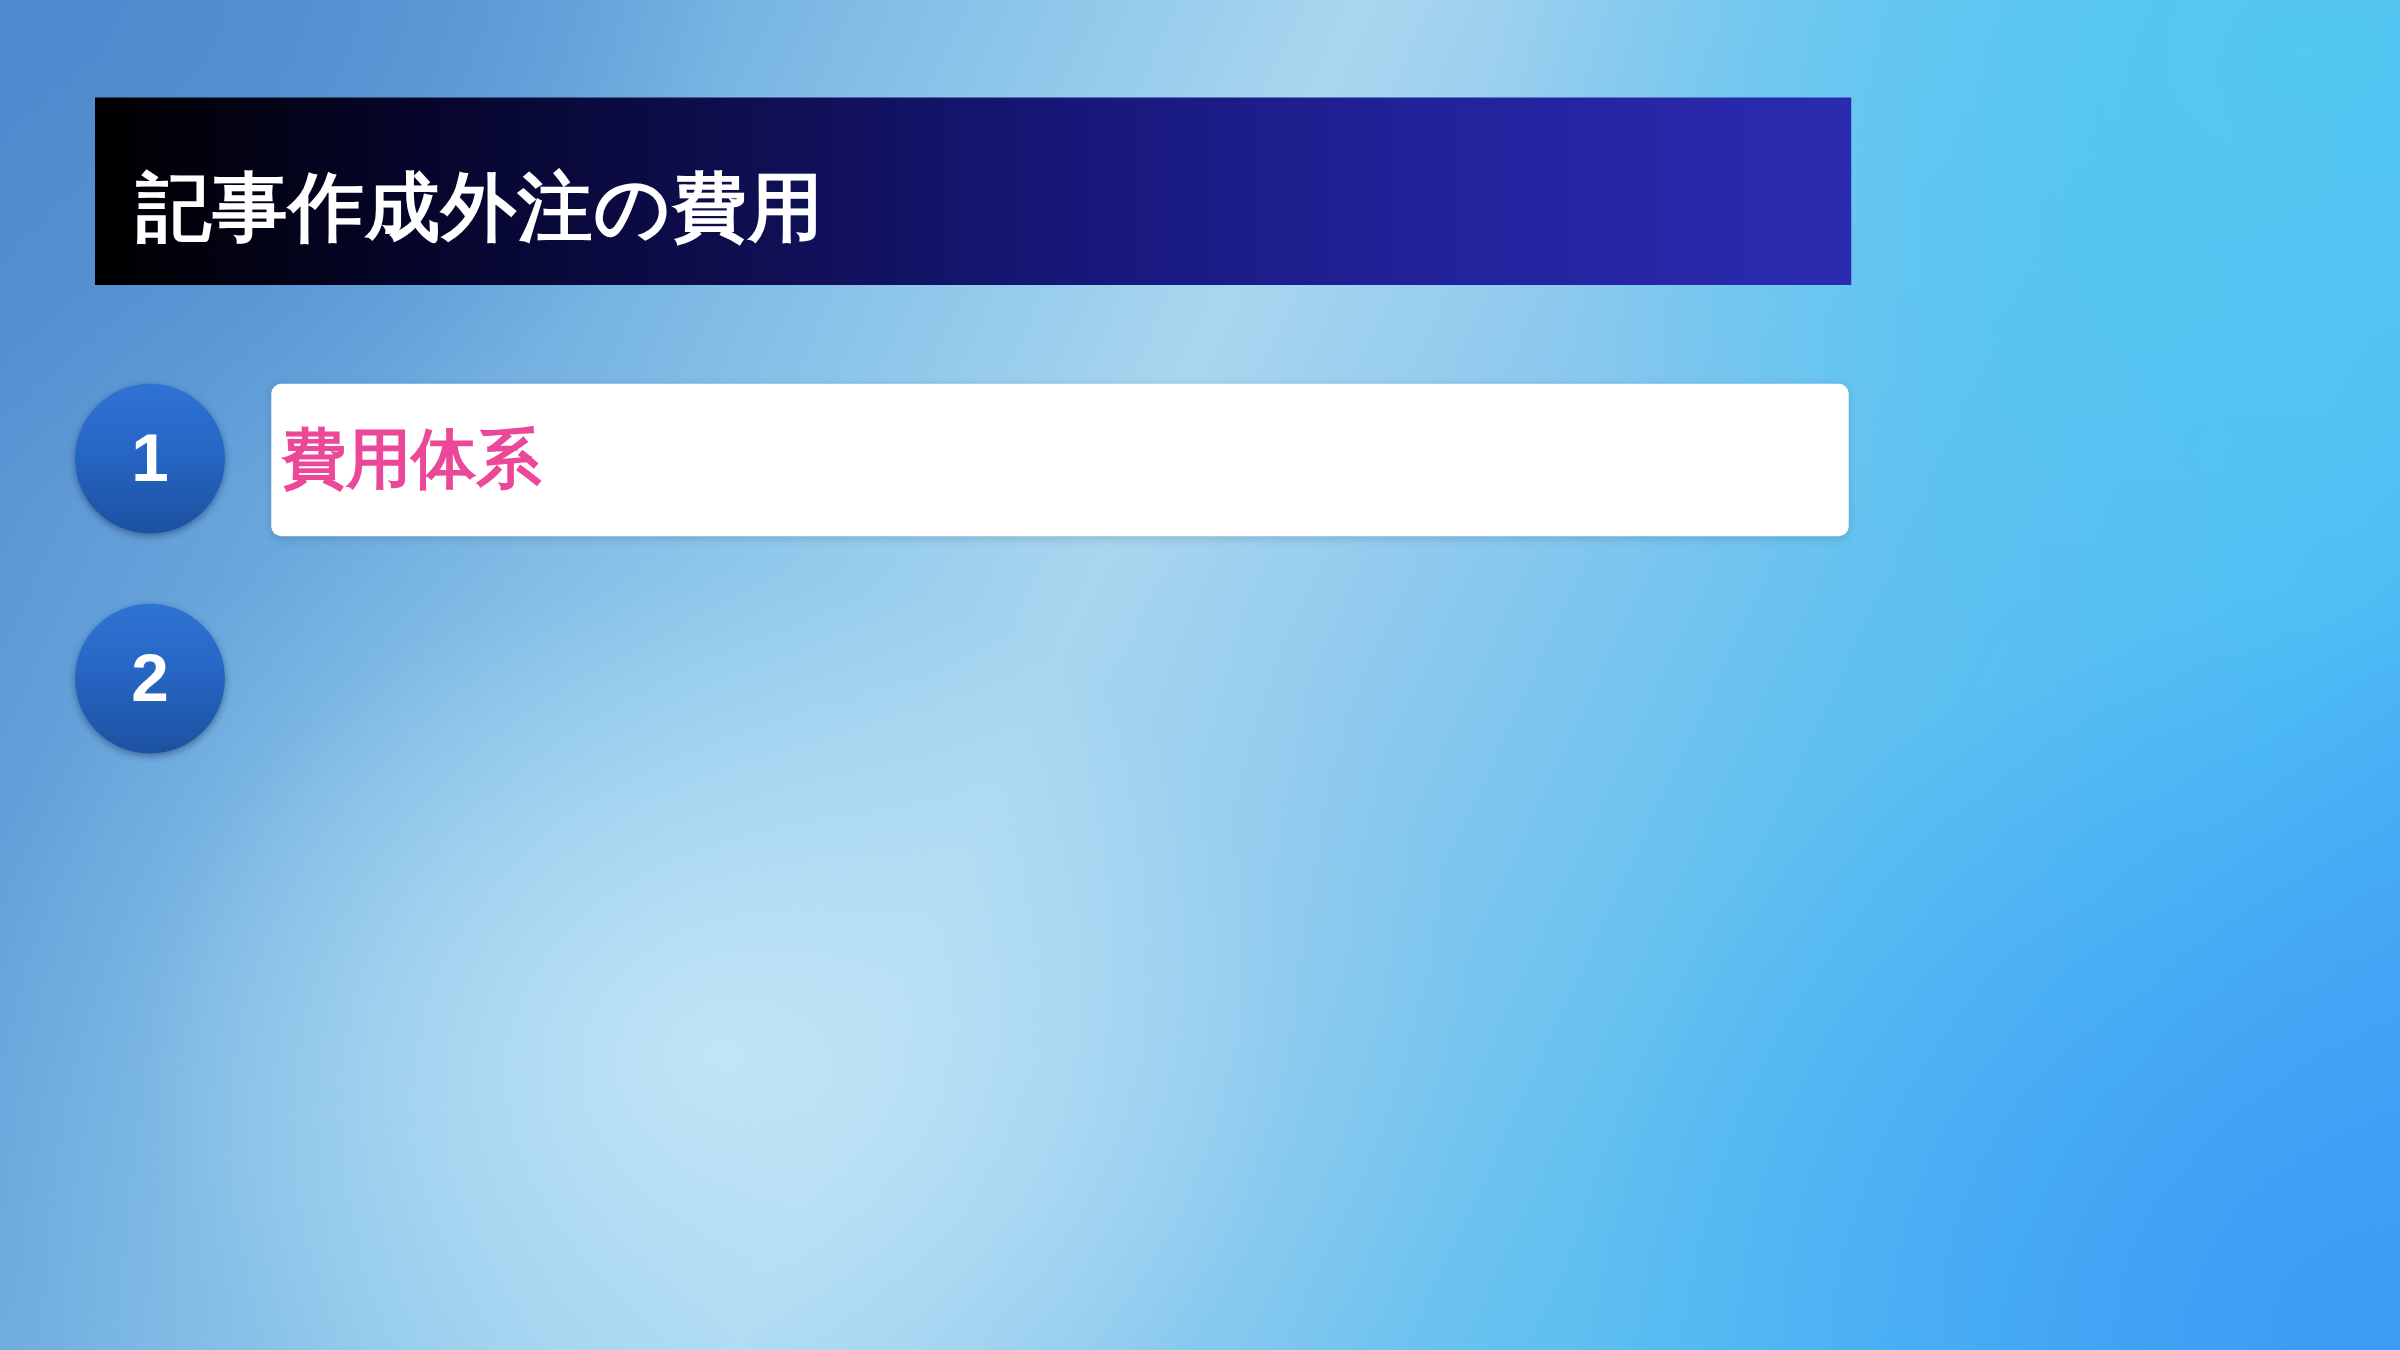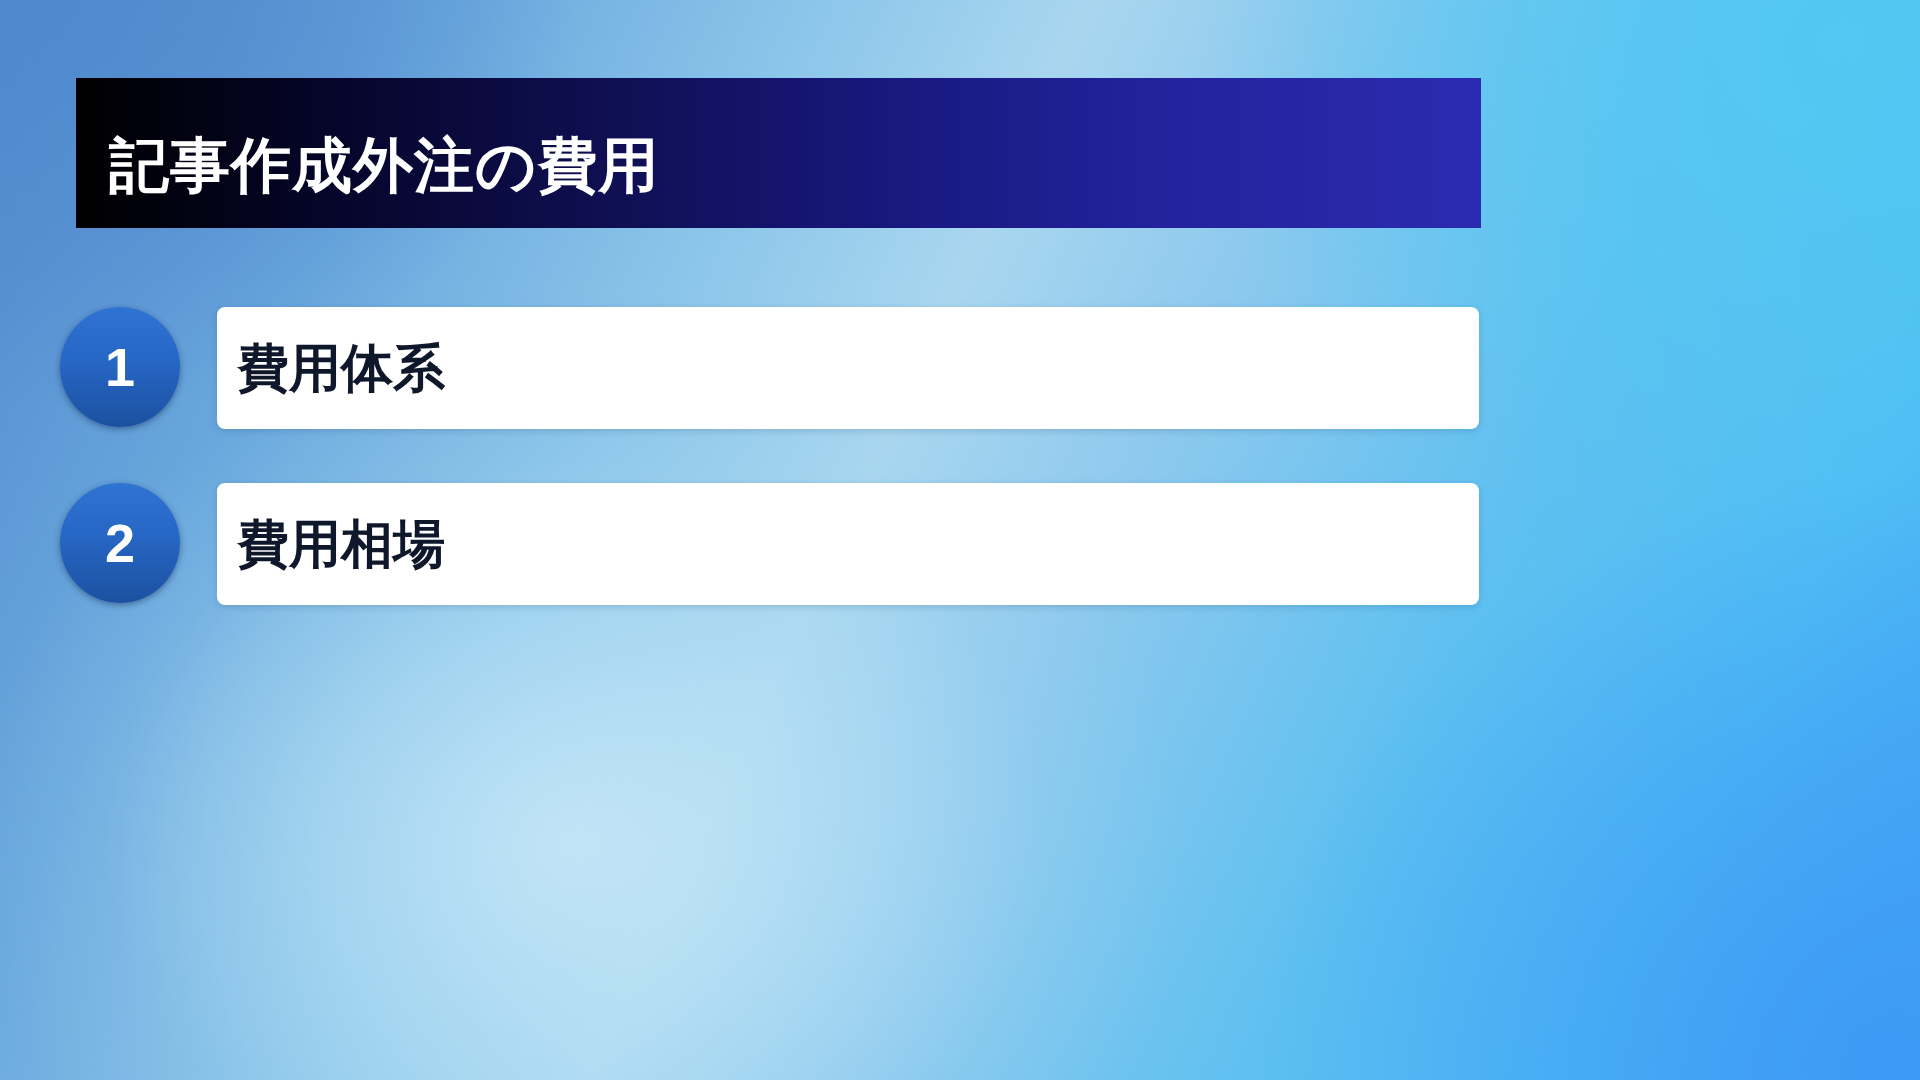--- a/index.html
+++ b/index.html
@@ -144,24 +144,24 @@
     height: 122px;
     background: #ffffff;
     border-radius: 8px;
     box-shadow: 0 2px 7px rgba(20, 50, 90, 0.18);
     display: flex;
     align-items: center;
     z-index: 1;
   }
 
   .item-card-text {
-    color: #0f172a;
+    color: #ec4899;
     font-size: 52px;
     font-weight: bold;
-    margin-left: 20px;
+    margin-left: 8px;
     line-height: 1;
     white-space: nowrap;
   }
 </style>
 </head>
 <body>
 
 <div id="slide">
 
   <div class="bg-layer bg-base"></div>
@@ -182,20 +182,17 @@
       </div>
       <div class="item-card">
         <span class="item-card-text">費用体系</span>
       </div>
     </div>
 
     <div class="item-row">
       <div class="item-badge">
         <span class="item-badge-number">2</span>
       </div>
-      <div class="item-card">
-        <span class="item-card-text">費用相場</span>
-      </div>
     </div>
 
   </div>
 
 </div>
 
 </body></html>

